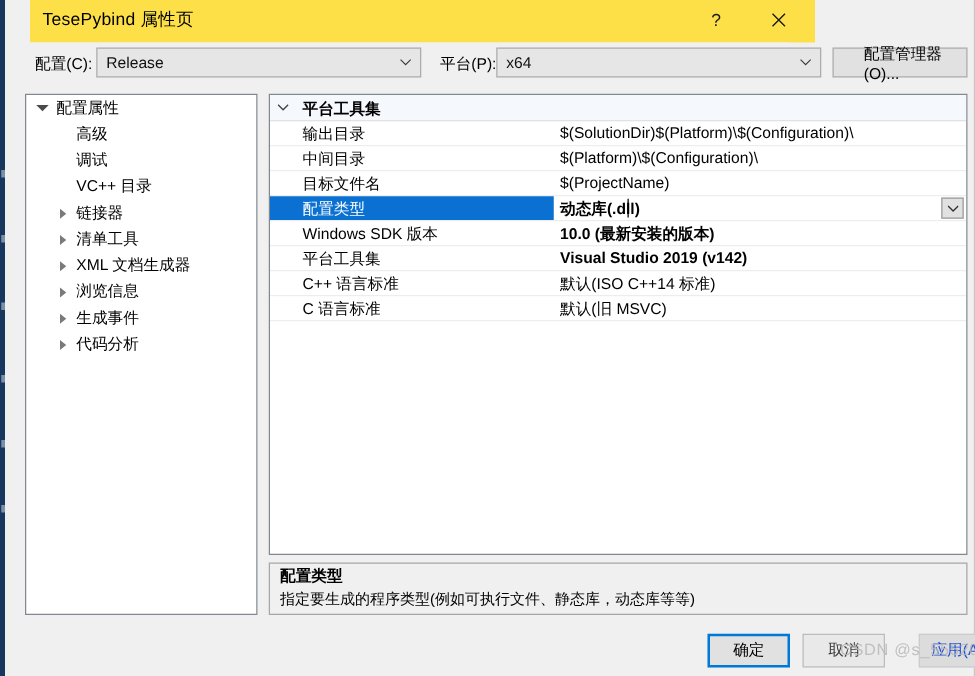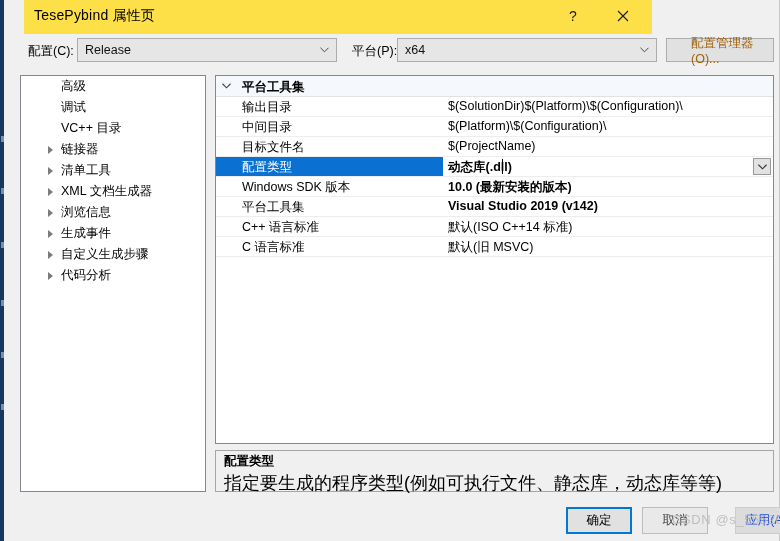--- a/index.html
+++ b/index.html
@@ -37,21 +37,21 @@
     position:absolute;top:4px;height:24px;background:#e6e6e6;border:1px solid #acacac;
     box-sizing:border-box;
   }
   .combo .val{position:absolute;left:7px;top:4px;font-size:12.5px;color:#111;}
   .combo .chev{position:absolute;right:7px;top:8px;width:9px;height:6px;}
   #combo-config{left:73px;width:260px;padding-left:16px;}
   #combo-platform{left:393px;width:260px;}
   #btn-cfgmgr{
     position:absolute;left:662px;top:4px;width:108px;height:24px;
     background:#e1e1e1;border:1px solid #adadad;box-sizing:border-box;
-    display:flex;align-items:center;justify-content:center;font-size:12.5px;color:#a16207;padding-left:24px;
+    display:flex;align-items:center;justify-content:center;font-size:12.5px;color:#000000;padding-left:24px;
   }
 
   
   #treepanel{
     position:absolute;left:16px;top:75px;width:186px;height:417px;
     background:#fff;border:1px solid #828790;box-sizing:border-box;overflow:hidden;
   }
   .tnode{position:relative;height:21px;line-height:21px;font-size:12.5px;color:#000;white-space:nowrap;}
   .tnode .tw{position:absolute;width:14px;height:21px;display:flex;align-items:center;justify-content:center;}
   .tnode .tlabel{position:absolute;}
@@ -80,21 +80,21 @@
     position:absolute;right:2px;top:1px;width:18px;height:17px;background:#e1e1e1;border:1px solid #999;
     box-sizing:border-box;display:flex;align-items:center;justify-content:center;
   }
 
   
   #descpanel{
     position:absolute;left:211px;top:450px;width:559px;height:42px;
     background:#f0f0f0;border:1px solid #a6a6a6;box-sizing:border-box;
   }
   #desc-title{position:absolute;left:8px;top:2px;font-size:12.5px;font-weight:bold;color:#000;}
-  #desc-body{position:absolute;left:8px;top:20px;font-size:18px;color:#000;}
+  #desc-body{position:absolute;left:8px;top:20px;font-size:12px;color:#000;}
 
   
   .dlgbtn{
     position:absolute;top:507px;height:27px;box-sizing:border-box;
     display:flex;align-items:center;justify-content:center;font-size:12.5px;
   }
   #btn-ok{left:562px;width:66px;background:#e1e1e1;border:2px solid #0078d7;color:#000;}
   #btn-cancel{left:638px;width:66px;background:#e9e9e9;border:1px solid #bcbcbc;color:#3b3b3b;}
   #btn-apply{left:731px;width:62px;background:#dcdcdc;border:1px solid #cccccc;color:#1d4ed8;}
 
@@ -145,20 +145,26 @@
       <svg class="chev" viewBox="0 0 10 6">
         <path d="M0.5 0.5 L5 5 L9.5 0.5" stroke="#3a3a3a" stroke-width="1" fill="none"></path>
       </svg>
     </div>
 
     <div id="btn-cfgmgr">配置管理器(O)...</div>
   </div>
 
   <div id="treepanel">
       <div class="tnode">
+        <span class="tw" style="left: 6px;">
+          <span class="arrow-open"></span>
+        </span>
+        <span class="tlabel" style="left: 24px;">配置属性</span>
+      </div>
+      <div class="tnode">
         <span class="tlabel" style="left: 40px;">高级</span>
       </div>
       <div class="tnode">
         <span class="tlabel" style="left: 40px;">调试</span>
       </div>
       <div class="tnode">
         <span class="tlabel" style="left: 40px;">VC++ 目录</span>
       </div>
       <div class="tnode">
         <span class="tw" style="left: 22px;">
@@ -182,26 +188,20 @@
         <span class="tw" style="left: 22px;">
           <span class="arrow-hollow"></span>
         </span>
         <span class="tlabel" style="left: 40px;">浏览信息</span>
       </div>
       <div class="tnode">
         <span class="tw" style="left: 22px;">
           <span class="arrow-hollow"></span>
         </span>
         <span class="tlabel" style="left: 40px;">生成事件</span>
-      </div>
-      <div class="tnode">
-        <span class="tw" style="left: 22px;">
-          <span class="arrow-hollow"></span>
-        </span>
-        <span class="tlabel" style="left: 40px;">自定义生成步骤</span>
       </div>
       <div class="tnode">
         <span class="tw" style="left: 22px;">
           <span class="arrow-hollow"></span>
         </span>
         <span class="tlabel" style="left: 40px;">代码分析</span>
       </div>
     </div>
 
   <div id="gridpanel">

